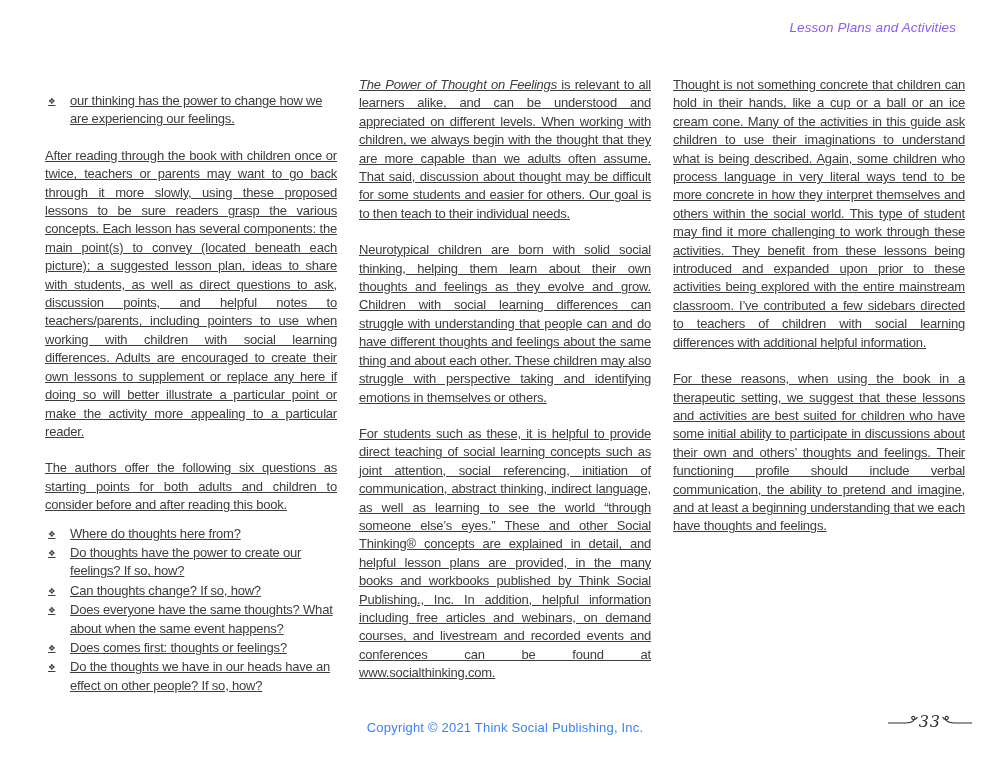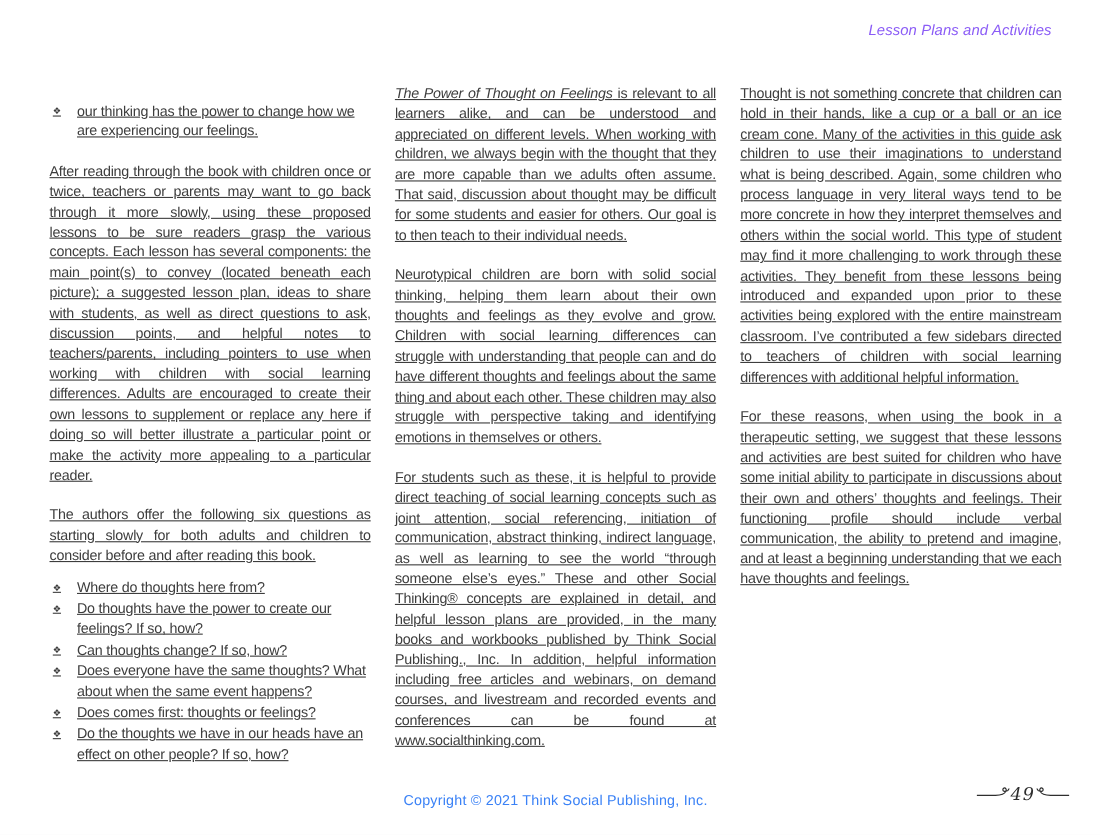--- a/index.html
+++ b/index.html
@@ -94,21 +94,21 @@
   <div class="running-header">Lesson Plans and Activities</div>
 
   <div class="columns">
 
     <div class="col col-1">
       <div class="bullet-row lead">
         <span class="bullet-glyph">❖</span>
         <span class="bullet-text">our thinking has the power to change how we are experiencing our feelings.</span>
       </div>
       <p>After reading through the book with children once or twice, teachers or parents may want to go back through it more slowly, using these proposed lessons to be sure readers grasp the various concepts. Each lesson has several components: the main point(s) to convey (located beneath each picture); a suggested lesson plan, ideas to share with students, as well as direct questions to ask, discussion points, and helpful notes to teachers/parents, including pointers to use when working with children with social learning differences. Adults are encouraged to create their own lessons to supplement or replace any here if doing so will better illustrate a particular point or make the activity more appealing to a particular reader.</p>
-      <p class="intro-para">The authors offer the following six questions as starting slowly for both adults and children to consider before and after reading this book.</p>
+      <p class="intro-para">The authors offer the following six questions as starting points for both adults and children to consider before and after reading this book.</p>
 
       <div class="bullet-row">
         <span class="bullet-glyph">❖</span>
         <span class="bullet-text">Where do thoughts here from?</span>
       </div>
       <div class="bullet-row">
         <span class="bullet-glyph">❖</span>
         <span class="bullet-text">Do thoughts have the power to create our feelings? If so, how?</span>
       </div>
       <div class="bullet-row">
@@ -141,19 +141,19 @@
     </div>
 
   </div>
 
   <div class="footer-copyright">Copyright © 2021 Think Social Publishing, Inc.</div>
 
   <div class="folio">
     <svg class="flourish" width="30" height="14" viewBox="0 0 30 14">
       <path d="M0,8 L17,8 C22,8 25.5,6.5 26.5,4.2 C27.3,2.3 26,0.9 24.6,1.5 C23.2,2.1 23.4,4 25,4.4 C26.8,4.8 28.6,3.6 29.2,2.2" fill="none" stroke="#2e2e2e" stroke-width="1.1" stroke-linecap="round"></path>
     </svg>
-    <span class="folio-number">49</span>
+    <span class="folio-number">33</span>
     <svg class="flourish right" width="30" height="14" viewBox="0 0 30 14">
       <path d="M0,8 L17,8 C22,8 25.5,6.5 26.5,4.2 C27.3,2.3 26,0.9 24.6,1.5 C23.2,2.1 23.4,4 25,4.4 C26.8,4.8 28.6,3.6 29.2,2.2" fill="none" stroke="#2e2e2e" stroke-width="1.1" stroke-linecap="round"></path>
     </svg>
   </div>
 
 </div>
 
 </body></html>

